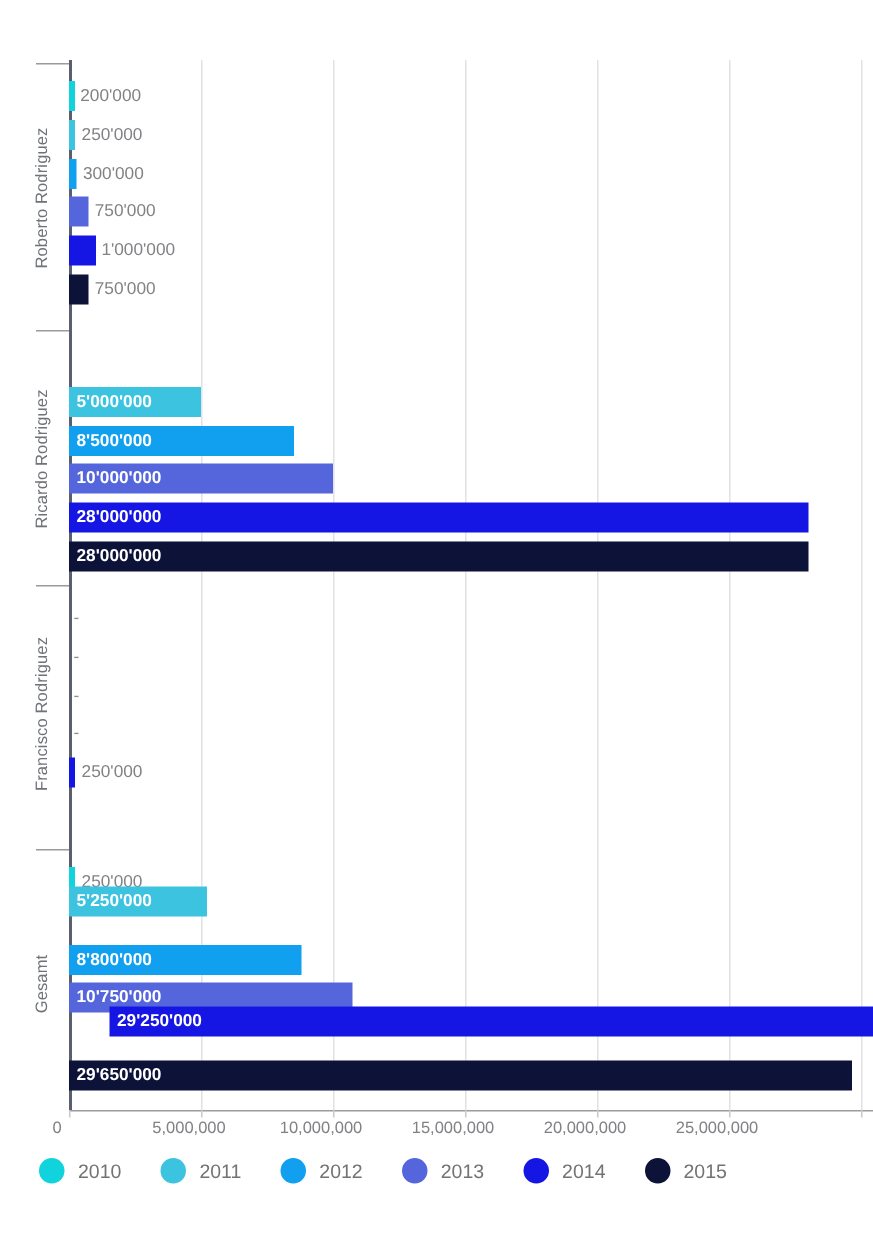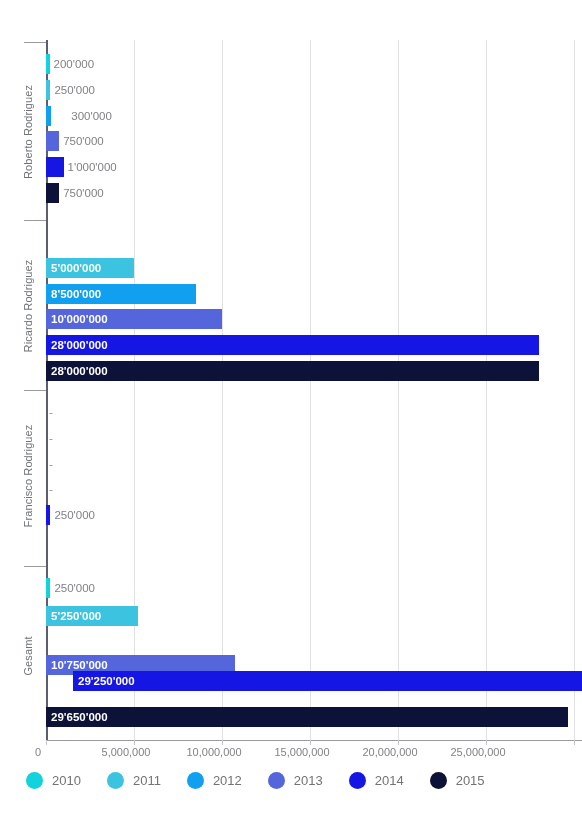--- a/index.html
+++ b/index.html
@@ -179,21 +179,21 @@
           <div class="bar-row" style="top: 0px; width: 536px;">
             <div class="bar" title="2010: 200'000" style="width: 3.52px; background: rgb(17, 211, 221);"></div>
             <div class="bar-label outside" style="left: 7.52px;">200'000</div>
           </div>
           <div class="bar-row" style="top: 25.8px; width: 536px;">
             <div class="bar" title="2011: 250'000" style="width: 4.4px; background: rgb(60, 195, 224);"></div>
             <div class="bar-label outside" style="left: 8.4px;">250'000</div>
           </div>
           <div class="bar-row" style="top: 51.6px; width: 536px;">
             <div class="bar" title="2012: 300'000" style="width: 5.28px; background: rgb(17, 160, 239);"></div>
-            <div class="bar-label outside" style="left: 9.28px; margin-left: 16px;">300'000</div>
+            <div class="bar-label outside" style="left: 9.28px;">300'000</div>
           </div>
           <div class="bar-row" style="top: 77.4px; width: 536px;">
             <div class="bar" title="2013: 750'000" style="width: 13.2px; background: rgb(85, 102, 221);"></div>
             <div class="bar-label outside" style="left: 17.2px;">750'000</div>
           </div>
           <div class="bar-row" style="top: 103.2px; width: 536px;">
             <div class="bar" title="2014: 1'000'000" style="width: 17.6px; background: rgb(22, 22, 228);"></div>
             <div class="bar-label outside" style="left: 21.6px; text-align: center;">1'000'000</div>
           </div>
           <div class="bar-row" style="top: 129px; width: 536px;">
@@ -245,23 +245,27 @@
             <div class="bar-label outside" style="left: 8.4px;">250'000</div>
           </div>
         </div>
         <div class="group" style="top: 538px; height: 160px;">
           <div class="group-sep" style="top: -12px;"></div>
           <div class="cat-label" style="width: 160px; left: -98px; top: 72px; text-align: center;">Gesamt</div>
           <div class="bar-row" style="top: 0px; width: 536px;">
             <div class="bar" title="2010: 250'000" style="width: 4.4px; background: rgb(17, 211, 221);"></div>
             <div class="bar-label outside" style="left: 8.4px;">250'000</div>
           </div>
-          <div class="bar-row" style="top: 28px; width: 536px;">
+          <div class="bar-row" style="top: 13px; width: 536px;">
             <div class="bar" title="2011: 5'250'000" style="width: 92.4px; background: rgb(60, 195, 224);"></div>
             <div class="bar-label inside" style="left: 5px;">5'250'000</div>
+          </div>
+          <div class="bar-row" style="top: 51.6px; width: 536px;">
+            <div class="bar" title="2012: 8'800'000" style="width: 154.88px; background: rgb(17, 160, 239);"></div>
+            <div class="bar-label inside" style="left: 5px;">8'800'000</div>
           </div>
           <div class="bar-row" style="top: 77.4px; width: 536px;">
             <div class="bar" title="2013: 10'750'000" style="width: 189.2px; background: rgb(85, 102, 221);"></div>
             <div class="bar-label inside" style="left: 5px;">10'750'000</div>
           </div>
           <div class="bar-row" style="top: 93px; width: 440px; margin-left: 27px;">
             <div class="bar" title="2014: 29'250'000" style="width: 514.8px; background: rgb(22, 22, 228);"></div>
             <div class="bar-label inside" style="left: 5px;">29'250'000</div>
           </div>
           <div class="bar-row" style="top: 129px; width: 536px;">

